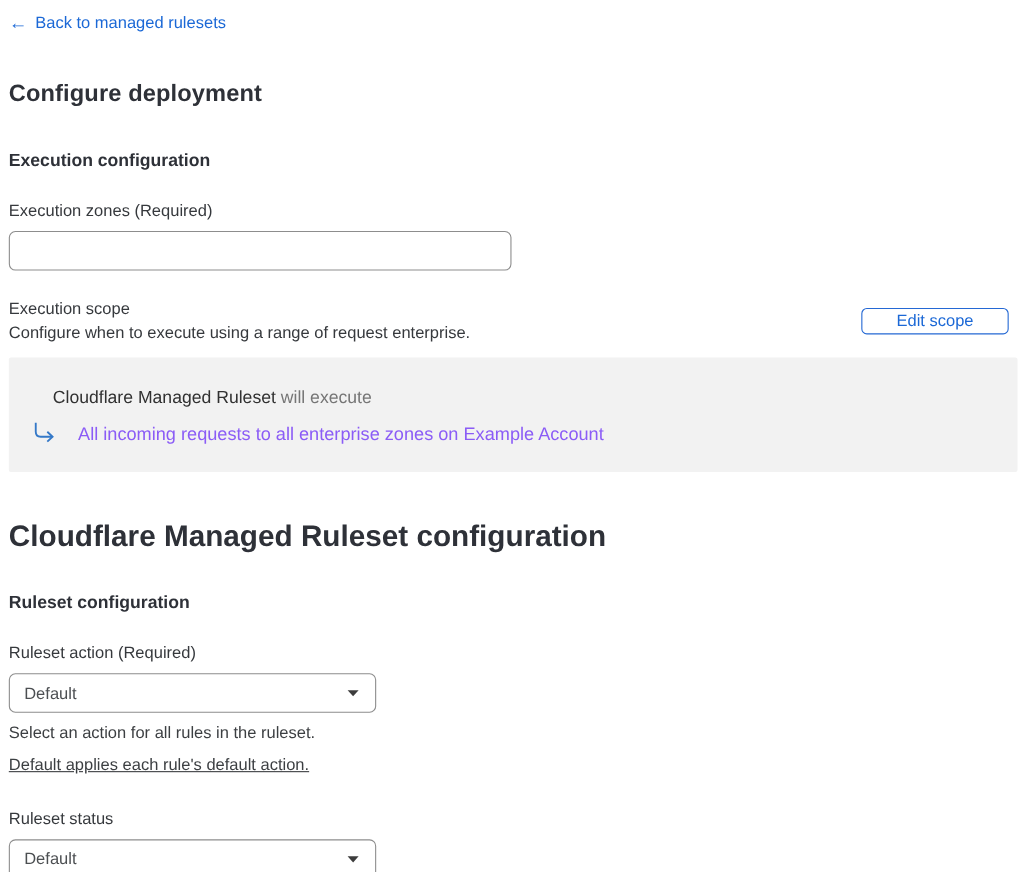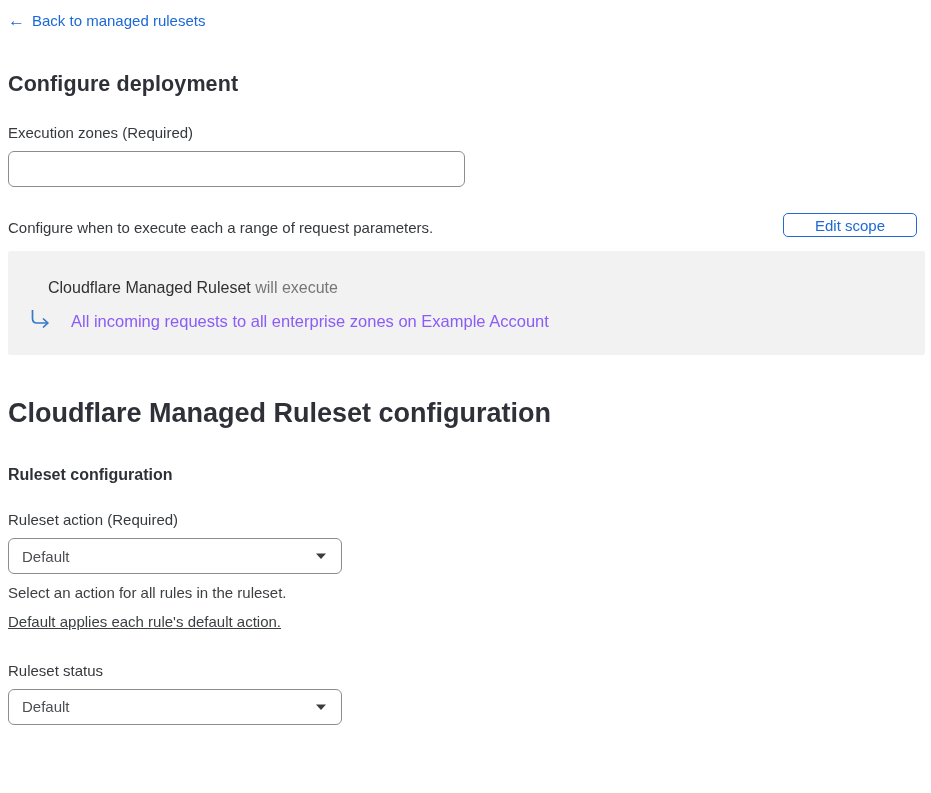--- a/index.html
+++ b/index.html
@@ -109,27 +109,29 @@
 <div class="page">
 
   <a class="back-link">
     <span class="arrow">←</span>
     <span>Back to managed rulesets</span>
   </a>
 
   <h1 class="page-title">Configure deployment</h1>
 
   
+  <h2 class="section-heading">Execution configuration</h2>
 
   <div class="field-label">Execution zones (Required)</div>
   <input class="text-input" type="text" value="" style="">
 
   <div class="scope-row">
     <div>
-      <div class="scope-desc">Configure when to execute each a range of request parameters.</div>
+      <div class="scope-label">Execution scope</div>
+      <div class="scope-desc">Configure when to execute using a range of request enterprise.</div>
     </div>
     <button class="edit-scope-btn">Edit scope</button>
   </div>
 
   <div class="summary-panel">
     <div class="summary-line1">
       <span class="ruleset-name">Cloudflare Managed Ruleset</span><span class="will-execute"> will execute</span>
     </div>
     <div class="summary-line2">
       <span class="branch-icon">

